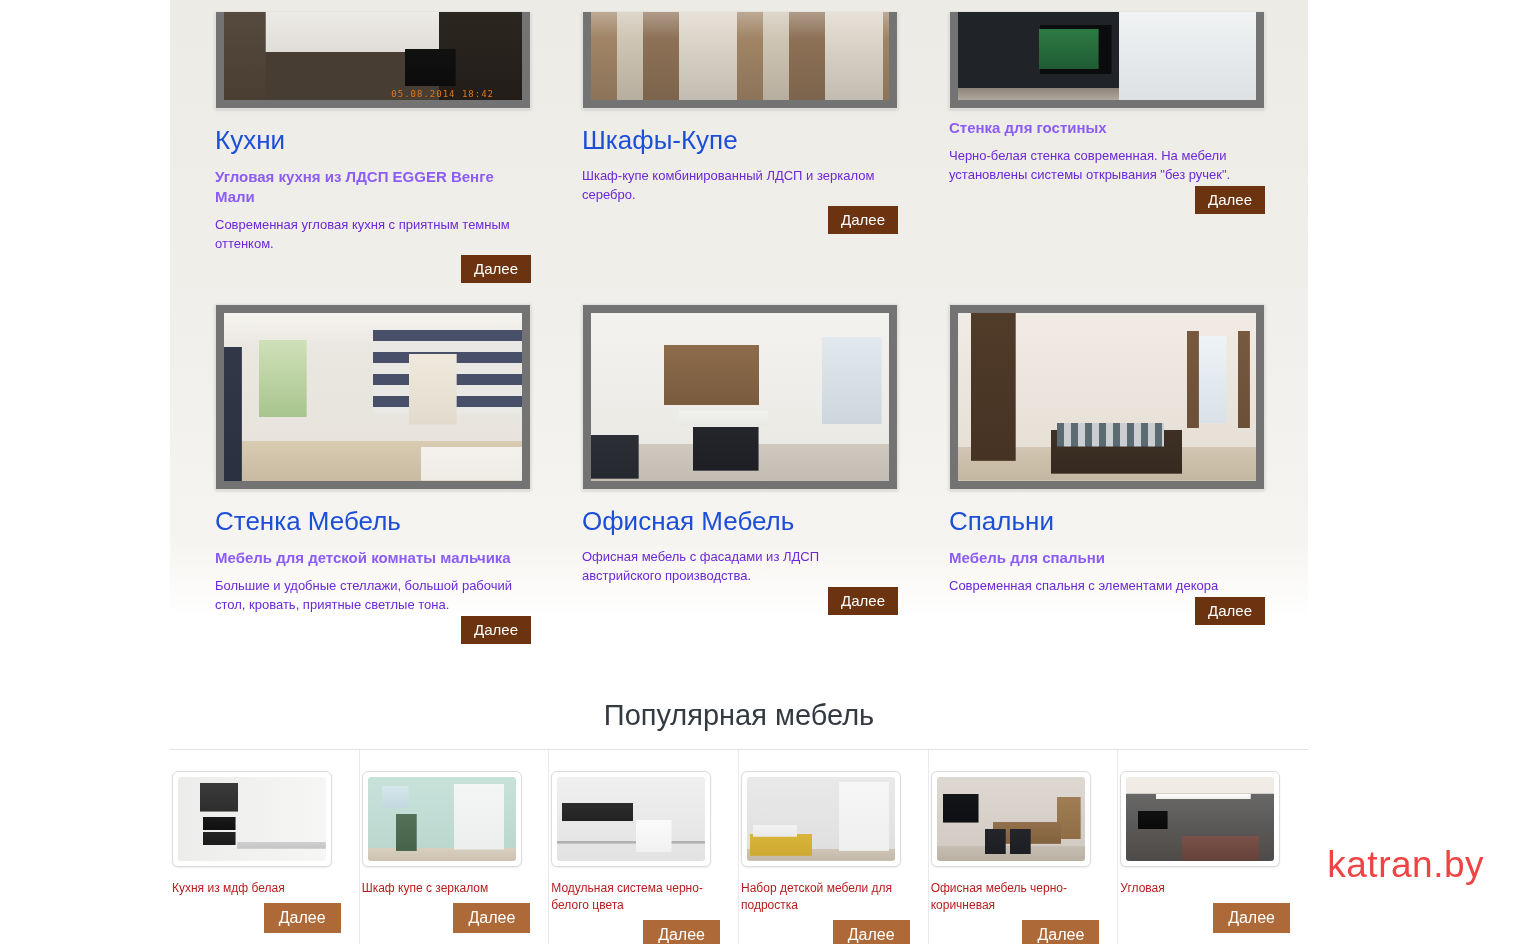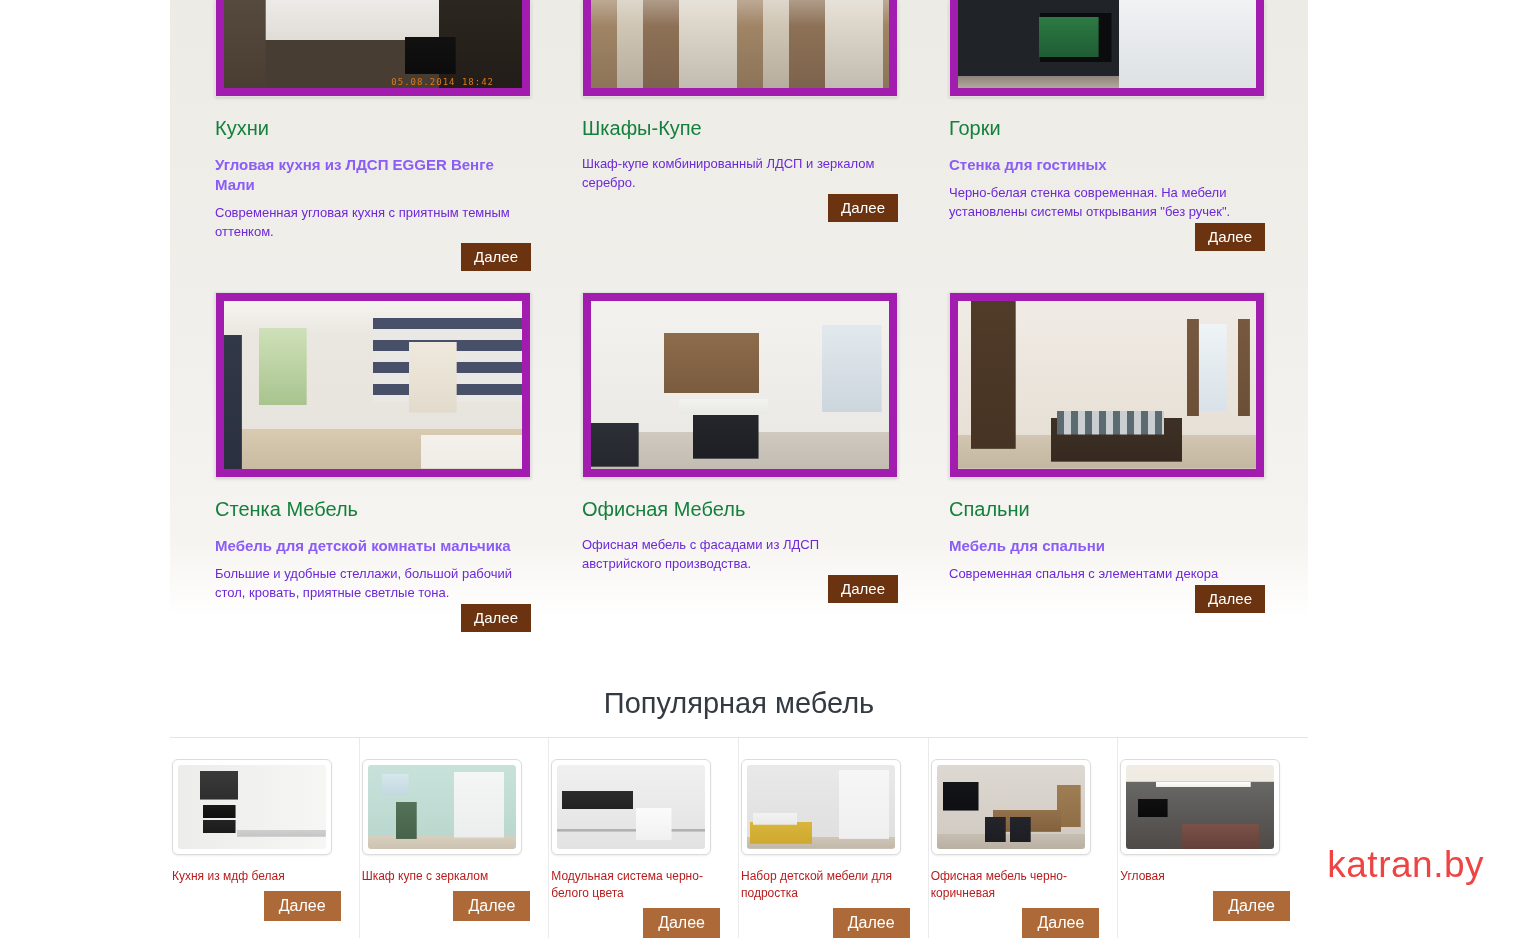--- a/index.html
+++ b/index.html
@@ -23,38 +23,39 @@
   .cat-grid {
     display:grid;
     grid-template-columns:repeat(3,316px);
     column-gap:51px;
     row-gap:46px;
     padding-left:45px;
   }
   .cat-card { position:relative; }
   .cat-card.row1 { height:246px; }
   .photo-frame {
-    background:#a21caf;
+    background:#737373;
     border:1px solid #e2e0dc;
     padding:8px;
     box-shadow:0 1px 3px rgba(0,0,0,.15);
+    margin-top:12px;
   }
   .row1 .photo-frame { padding-top:0; border-top:none; }
   .photo {
     position:relative; width:100%;
     background-repeat:no-repeat;
     overflow:hidden;
   }
   .row1 .photo { height:88px; }
   .row2 .photo { height:168px; }
 
   .cat-title {
     margin:13px 0 0 0;
-    font-size:20px; line-height:36px;
-    font-weight:400; color:#15803d;
+    font-size:26px; line-height:36px;
+    font-weight:400; color:#1d4ed8;
   }
   .cat-subtitle {
     margin:9px 0 0 0;
     font-size:15px; line-height:20px;
     font-weight:700; color:#8b5cf6;
   }
   .cat-desc {
     margin:8px 14px 0 0;
     font-size:13px; line-height:19px;
     color:#6d28d9;
@@ -295,21 +296,20 @@
       <p class="cat-desc">Шкаф-купе комбинированный ЛДСП и зеркалом серебро.</p>
       <div class="btn-row">
         <a class="btn btn-dark">Далее</a>
       </div>
     </article>
 
     <article class="cat-card row1">
       <div class="photo-frame">
         <div class="photo photo-cat3"></div>
       </div>
-      <h2 class="cat-title">Горки</h2>
       <h3 class="cat-subtitle">Стенка для гостиных</h3>
       <p class="cat-desc">Черно-белая стенка современная. На мебели установлены системы открывания "без ручек".</p>
       <div class="btn-row">
         <a class="btn btn-dark">Далее</a>
       </div>
     </article>
 
     <article class="cat-card row2">
       <div class="photo-frame">
         <div class="photo photo-cat4"></div>

